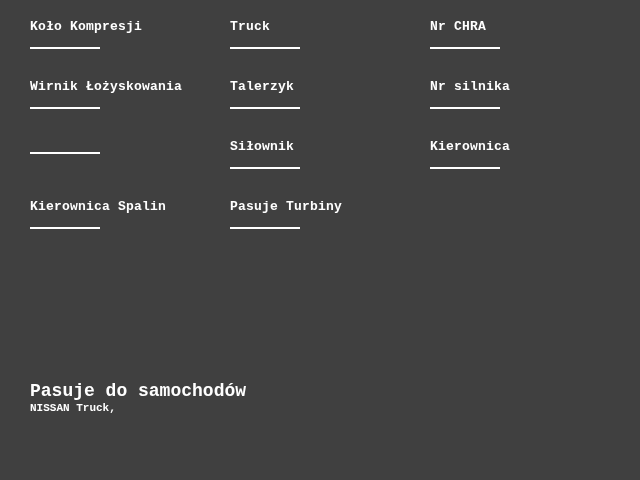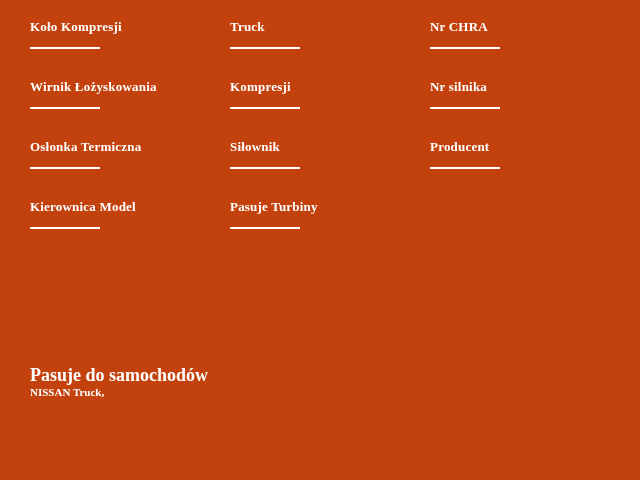--- a/index.html
+++ b/index.html
@@ -4,23 +4,23 @@
 <style>
   html, body {
     margin: 0;
     padding: 0;
     background: #000000;
   }
   .screen {
     position: relative;
     width: 640px;
     height: 480px;
-    background: #c2410c;
+    background: #404040;
     overflow: hidden;
-    font-family: Liberation Serif, serif;
+    font-family: Liberation Mono, monospace;
     color: #ffffff;
   }
   .form-grid {
     position: absolute;
     left: 30px;
     top: 19px;
     display: grid;
     grid-template-columns: 200px 200px 200px;
     grid-auto-rows: 60px;
   }
@@ -39,21 +39,21 @@
   .field .blank-line {
     display: block;
     width: 70px;
     height: 2px;
     background: #ffffff;
     margin-top: 13px;
   }
   .footer {
     position: absolute;
     left: 30px;
-    top: 365px;
+    top: 381px;
   }
   .footer .heading {
     margin: 0;
     color: #ffffff;
     font-size: 18px;
     font-weight: bold;
     line-height: 21px;
     white-space: nowrap;
   }
   .footer .vehicles {
@@ -86,46 +86,45 @@
       <span class="label">Nr CHRA</span>
       <span class="blank-line"></span>
     </div>
 
     <div class="field">
       <span class="label">Wirnik Łożyskowania</span>
       <span class="blank-line"></span>
     </div>
 
     <div class="field">
-      <span class="label">Kompresji</span>
+      <span class="label">Talerzyk</span>
       <span class="blank-line"></span>
     </div>
 
     <div class="field">
       <span class="label">Nr silnika</span>
       <span class="blank-line"></span>
     </div>
 
     <div class="field">
-      <span class="label">Osłonka Termiczna</span>
       <span class="blank-line"></span>
     </div>
 
     <div class="field">
       <span class="label">Siłownik</span>
       <span class="blank-line"></span>
     </div>
 
     <div class="field">
-      <span class="label">Producent</span>
+      <span class="label">Kierownica</span>
       <span class="blank-line"></span>
     </div>
 
     <div class="field">
-      <span class="label">Kierownica Model</span>
+      <span class="label">Kierownica Spalin</span>
       <span class="blank-line"></span>
     </div>
 
     <div class="field">
       <span class="label">Pasuje Turbiny</span>
       <span class="blank-line"></span>
     </div>
 
 
   </div>

